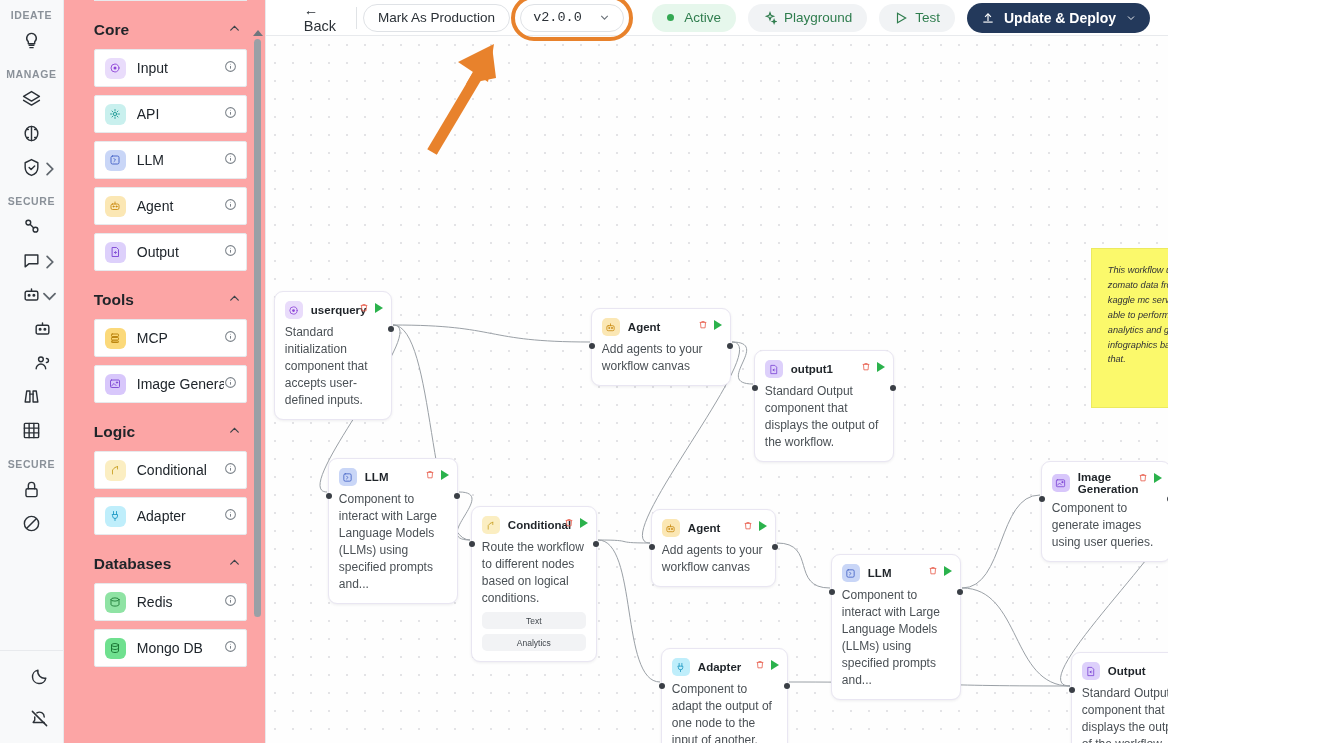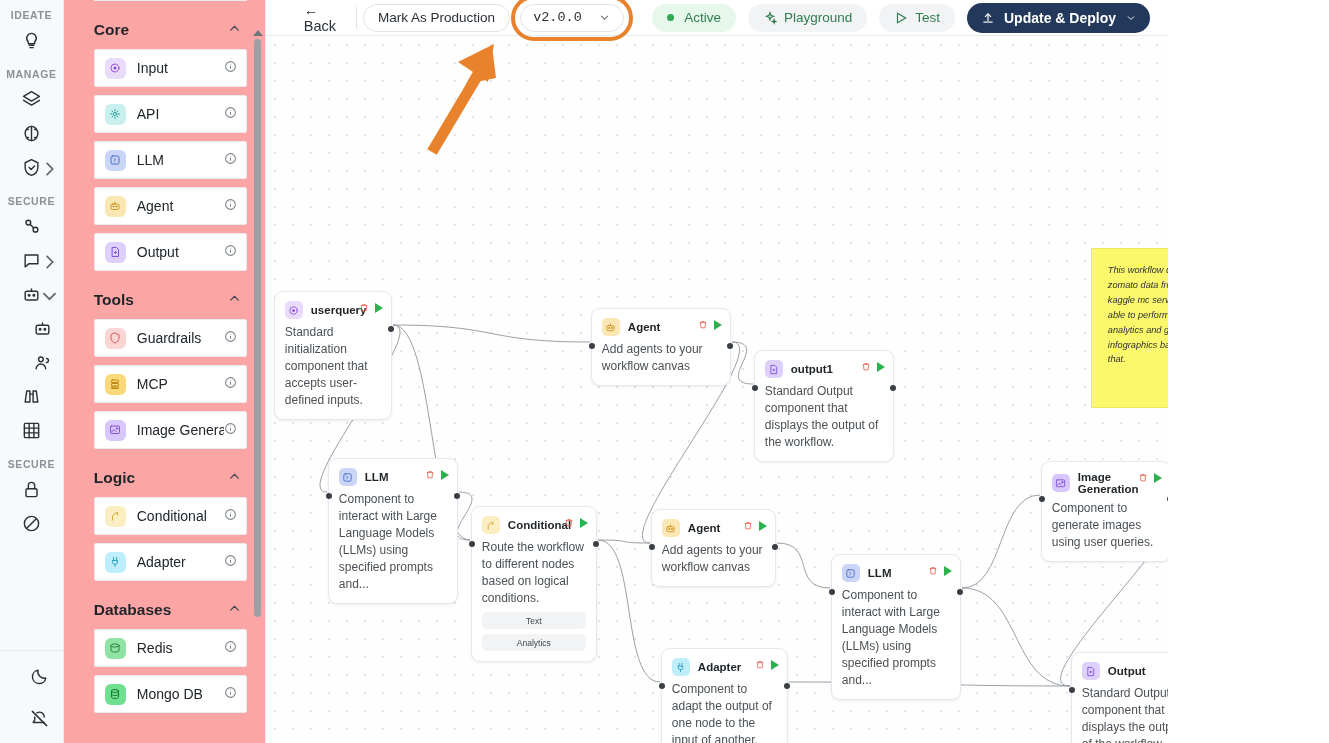--- a/index.html
+++ b/index.html
@@ -425,33 +425,20 @@
           <span><svg class="info-ico" viewBox="0 0 24 24" fill="none" stroke="currentColor" stroke-width="1.9">
               <circle cx="12" cy="12" r="9"></circle>
               <line x1="12" y1="11" x2="12" y2="16"></line>
               <circle cx="12" cy="7.8" r=".9" fill="currentColor" stroke="none"></circle>
             </svg></span>
         </div>
         <div class="group-head">
           <span class="group-title">Tools</span>
           <span><svg class="caret" viewBox="0 0 24 24" fill="none" stroke="currentColor" stroke-width="2.2" stroke-linecap="round">
               <polyline points="5 15 12 8 19 15"></polyline>
-            </svg></span>
-        </div>
-        <div class="comp">
-          <span class="comp-ico" style="background:#fbd4d4;color:#d84b57">
-            <svg viewBox="0 0 24 24" fill="none" stroke="currentColor" stroke-width="1.8" stroke-linecap="round" stroke-linejoin="round">
-              <path d="M12 2l8 4v6c0 5-3.5 8.5-8 10-4.5-1.5-8-5-8-10V6z"></path>
-            </svg>
-          </span>
-          <span class="comp-label">Guardrails</span>
-          <span><svg class="info-ico" viewBox="0 0 24 24" fill="none" stroke="currentColor" stroke-width="1.9">
-              <circle cx="12" cy="12" r="9"></circle>
-              <line x1="12" y1="11" x2="12" y2="16"></line>
-              <circle cx="12" cy="7.8" r=".9" fill="currentColor" stroke="none"></circle>
             </svg></span>
         </div>
         <div class="comp">
           <span class="comp-ico" style="background:#fbd97a;color:#b67e06">
             <svg viewBox="0 0 24 24" fill="none" stroke="currentColor" stroke-width="1.8" stroke-linecap="round" stroke-linejoin="round">
               <rect x="5" y="4" width="14" height="5" rx="1.4"></rect>
               <rect x="5" y="11" width="14" height="5" rx="1.4"></rect>
               <rect x="5" y="18" width="14" height="3" rx="1.2"></rect>
             </svg>
           </span>

